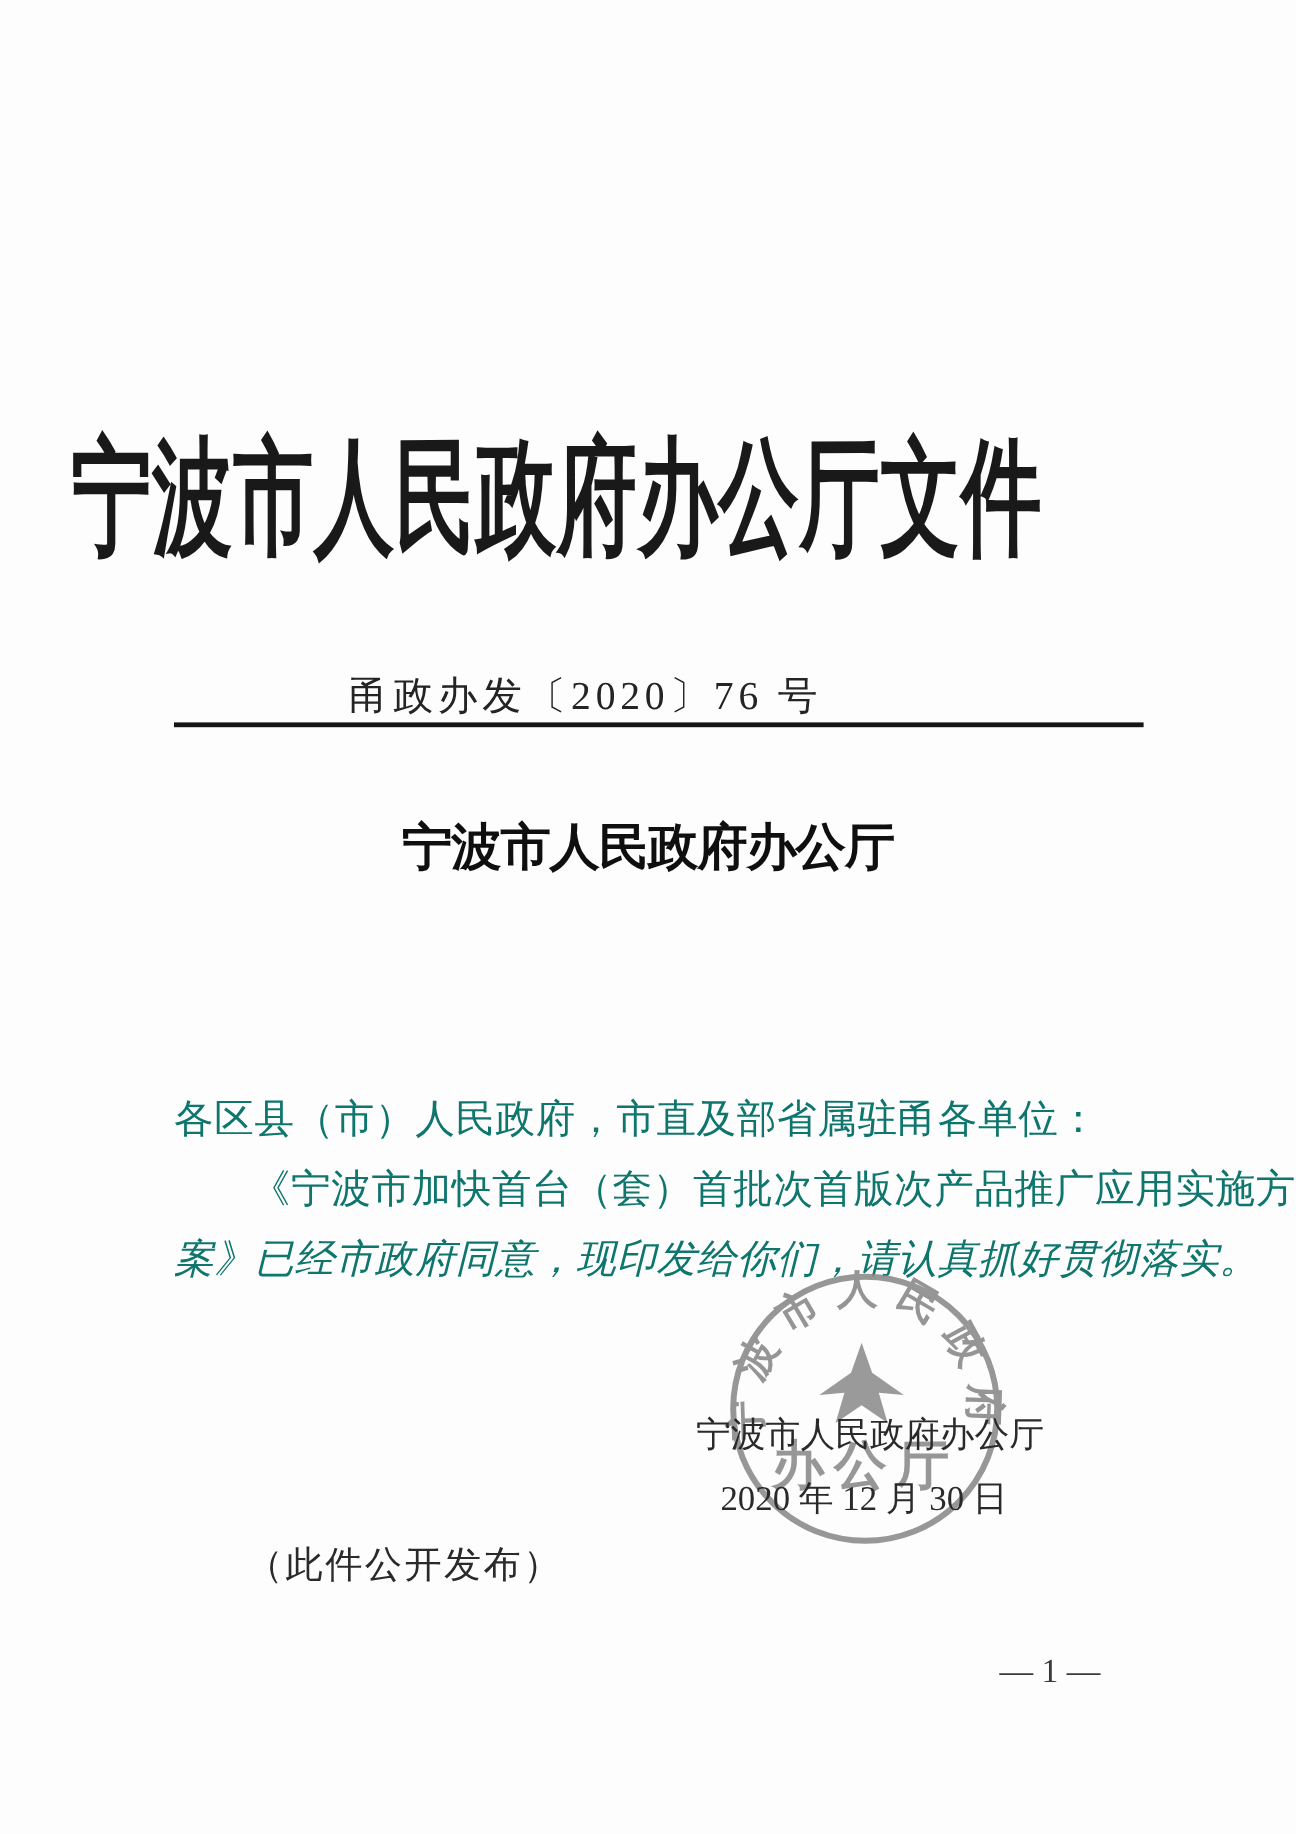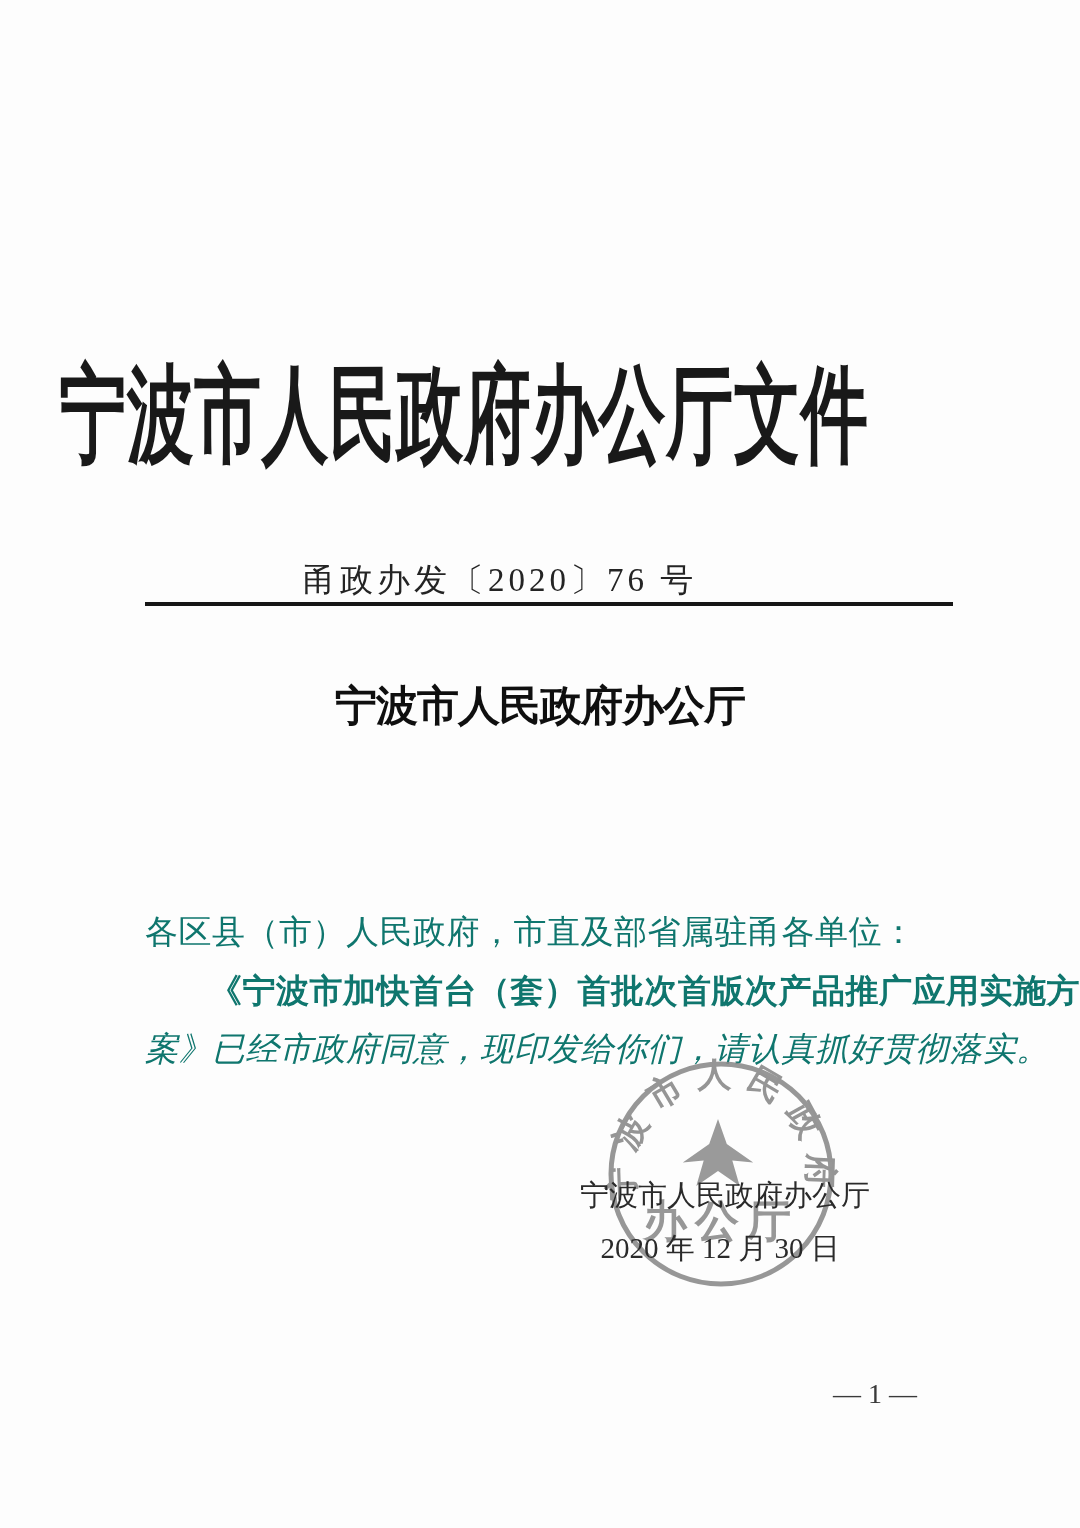--- a/index.html
+++ b/index.html
@@ -29,21 +29,21 @@
     color: #191919;
     white-space: nowrap;
     transform: scaleX(0.63);
     transform-origin: center center;
     letter-spacing: 1px;
     line-height: 1.1;
   }
   .doc-number {
     position: absolute;
     top: 558px;
-    left: 12px;
+    left: 0;
     width: 976px;
     text-align: center;
     font-size: 33px;
     letter-spacing: 4px;
     color: #242424;
   }
   .rule {
     position: absolute;
     top: 602px;
     left: 145px;
@@ -66,21 +66,21 @@
   .nt2 { top: 737px; }
   .nt3 { top: 796px; }
   .body-line {
     position: absolute;
     font-size: 33px;
     color: #0f766e;
     letter-spacing: 0.5px;
     white-space: nowrap;
   }
   .salutation { top: 910px; left: 145px; }
-  .body1 { top: 969px; left: 209px; font-weight: bold; }
+  .body1 { top: 969px; left: 209px; }
   .body2 { top: 1027px; left: 145px; font-style: italic; }
   .seal {
     position: absolute;
     left: 601px;
     top: 1054px;
     width: 240px;
     height: 240px;
     z-index: 1;
     opacity: 0.88;
   }
@@ -149,16 +149,17 @@
     <text font-size="34" font-weight="bold" fill="#878787" letter-spacing="13" font-family="Liberation Serif, DejaVu Serif, serif">
       <textPath href="#sealArc" startOffset="50%" text-anchor="middle">宁波市人民政府</textPath>
     </text>
     <polygon fill="#8d8d8d" points="117,65 125.8,89.9 152.2,108.6 131.3,106.6 138.7,131.9 117,117 95.3,131.9 102.7,106.6 81.8,108.6 108.2,89.9"></polygon>
     <text x="120" y="182" text-anchor="middle" font-size="44" font-weight="bold" fill="#8a8a8a" letter-spacing="8" font-family="Liberation Serif, DejaVu Serif, serif">办公厅</text>
   </svg>
 
   <div class="signature">宁波市人民政府办公厅</div>
   <div class="issue-date">2020 年 12 月 30 日</div>
 
+  <div class="release-note">（此件公开发布）</div>
 
   <div class="page-number">— 1 —</div>
 
 </div>
 
 </body></html>

